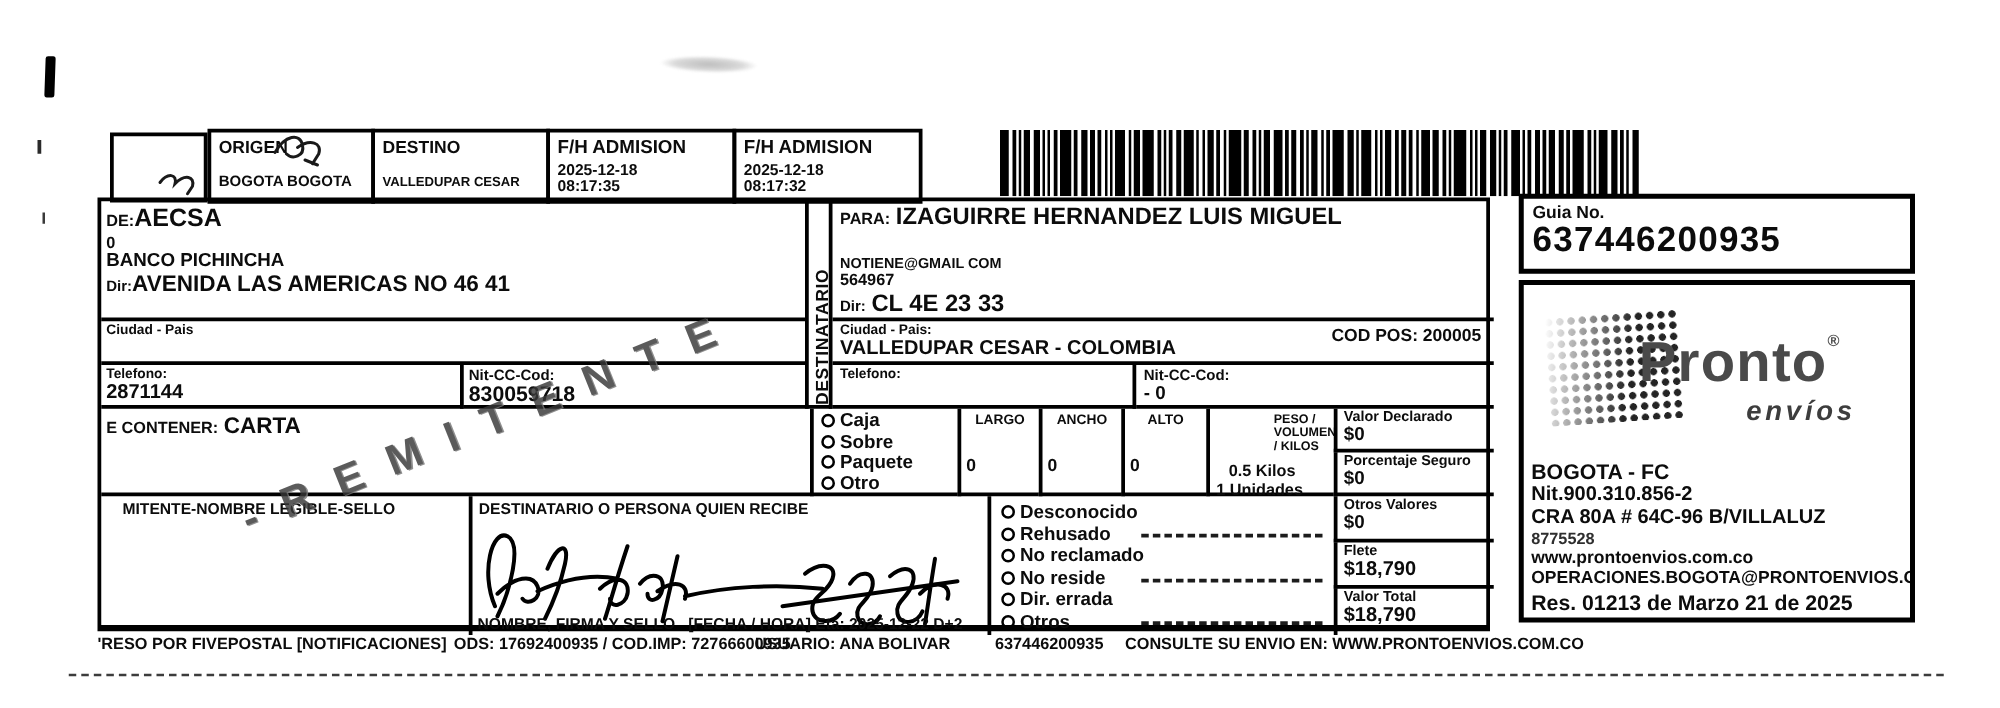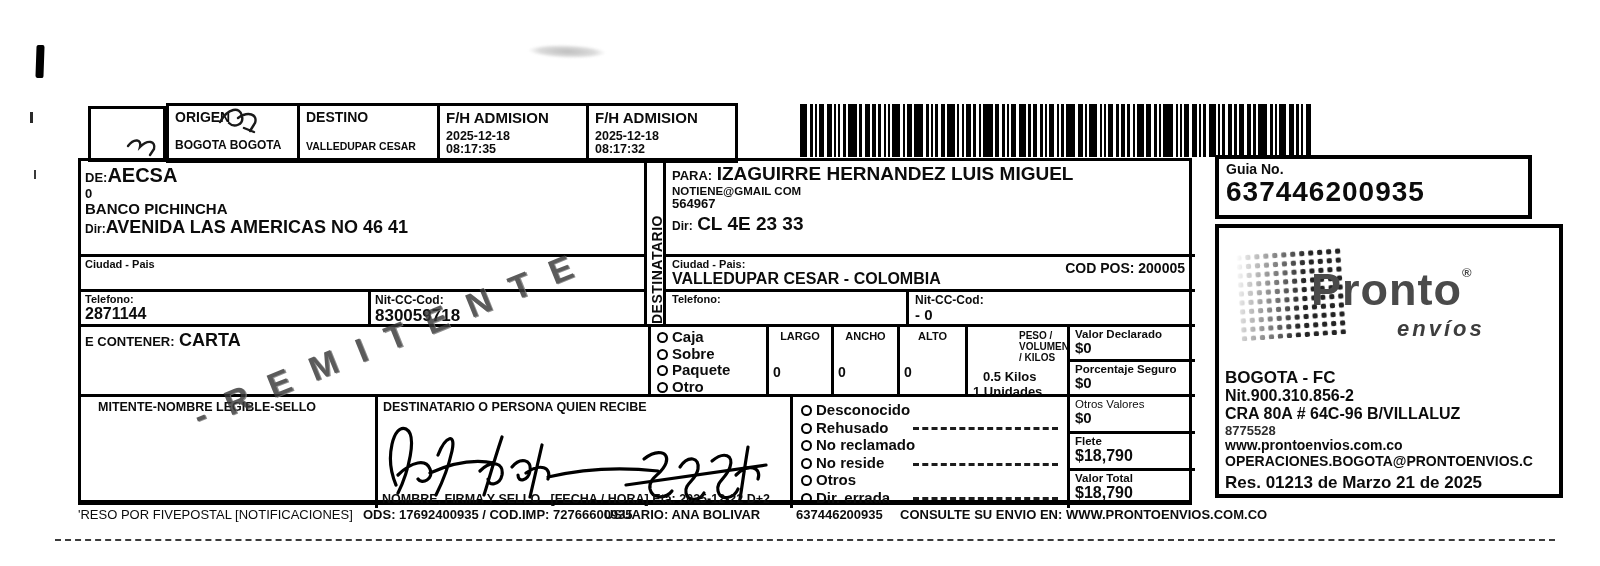--- a/index.html
+++ b/index.html
@@ -93,21 +93,21 @@
       <span style="font-size:13px;font-weight:bold;">E CONTENER:</span>
       <span style="font-size:18px;font-weight:bold;">CARTA</span>
     </div>
 
     <div class="cell" style="left:563px;top:0;width:22px;height:166px;border-left:3px solid #000;border-right:3px solid #000;border-bottom:3px solid #000;padding:0;">
       <span style="position:absolute;left:2px;top:163px;width:160px;transform:rotate(-90deg);transform-origin:left top;font-size:14px;font-weight:bold;letter-spacing:.5px;white-space:nowrap;">DESTINATARIO</span>
     </div>
 
     <div class="cell" style="left:585px;top:0;width:529px;height:96px;border-bottom:3px solid #000;padding:2px 6px;">
       <div><span style="font-size:13px;font-weight:bold;">PARA:</span> <span style="font-size:19px;font-weight:bold;">IZAGUIRRE HERNANDEZ LUIS MIGUEL</span></div>
-      <div style="font-size:11.5px;font-weight:bold;line-height:12px;">NOTIENE@GMAIL COM</div>
+      <div style="font-size:11.5px;font-weight:bold;line-height:12px;margin-top:20px;">NOTIENE@GMAIL COM</div>
       <div style="font-size:13px;font-weight:bold;line-height:14px;">564967</div>
       <div style="margin-top:2px;"><span style="font-size:12px;font-weight:bold;">Dir:</span> <span style="font-size:19px;font-weight:bold;">CL 4E 23 33</span></div>
     </div>
     <div class="cell" style="left:585px;top:96px;width:529px;height:35px;border-bottom:3px solid #000;padding:1px 6px;">
       <div class="lbl">Ciudad - Pais:</div>
       <div style="font-size:16px;font-weight:bold;line-height:17px;">VALLEDUPAR CESAR - COLOMBIA</div>
       <div style="position:absolute;right:10px;top:3px;font-size:14px;font-weight:bold;">COD POS: 200005</div>
     </div>
     <div class="cell" style="left:585px;top:131px;width:243px;height:35px;border-bottom:3px solid #000;border-right:3px solid #000;padding:1px 6px;">
       <div class="lbl">Telefono:</div>
@@ -164,65 +164,65 @@
         <span>NOMBRE, FIRMA Y SELLO</span>&nbsp;&nbsp;
         <span>[FECHA / HORA]</span>
         <span>Eta: 2025-12-22 D+2</span>
       </div>
     </div>
     <div class="cell" style="left:712px;top:236px;width:274px;height:111px;padding:4px 8px;font-size:15px;font-weight:bold;line-height:17.5px;">
       <div><span class="radio"></span><span>Desconocido</span></div>
       <div><span class="radio"></span><span>Rehusado</span></div>
       <div><span class="radio"></span><span>No reclamado</span></div>
       <div><span class="radio"></span><span>No reside</span></div>
+      <div><span class="radio"></span><span>Dir. errada</span></div>
       <div><span class="radio"></span><span>Otros</span></div>
-      <div><span class="radio"></span><span>Dir. errada</span></div>
       <div class="dash" style="left:120px;top:30px;width:145px;"></div>
       <div class="dash" style="left:120px;top:66px;width:145px;"></div>
       <div class="dash" style="left:120px;top:100px;width:145px;"></div>
     </div>
     <div class="cell" style="left:986px;top:236px;width:128px;height:37px;border-left:3px solid #000;border-bottom:3px solid #000;padding:1px 5px;">
-      <div style="font-size:11.5px;font-weight:normal;">Otros Valores</div>
+      <div style="font-size:11.5px;font-weight:bold;">Otros Valores</div>
       <div style="font-size:15px;font-weight:bold;line-height:16px;">$0</div>
     </div>
     <div class="cell" style="left:986px;top:273px;width:128px;height:37px;border-left:3px solid #000;border-bottom:3px solid #000;padding:1px 5px;">
       <div style="font-size:11.5px;font-weight:bold;">Flete</div>
       <div style="font-size:16px;font-weight:bold;line-height:17px;">$18,790</div>
     </div>
     <div class="cell" style="left:986px;top:310px;width:128px;height:37px;border-left:3px solid #000;padding:1px 5px;">
       <div style="font-size:11.5px;font-weight:bold;">Valor Total</div>
       <div style="font-size:16px;font-weight:bold;line-height:17px;">$18,790</div>
     </div>
   </div>
 
   <div class="stamp">-REMITENTE</div>
 
   <div class="abs b4" style="left:1215px;top:155px;width:317px;height:64px;padding:2px 7px;">
     <div style="font-size:14px;font-weight:bold;">Guia No.</div>
     <div style="font-size:28px;font-weight:bold;letter-spacing:1px;line-height:30px;">637446200935</div>
   </div>
 
-  <div class="abs b4" style="left:1215px;top:224px;width:348px;height:274px;overflow:hidden;">
+  <div class="abs b4" style="left:1215px;top:224px;width:317px;height:274px;overflow:hidden;">
     <div class="halftone" style="left:18px;top:22px;"></div>
     <div class="abs" style="left:92px;top:36px;white-space:nowrap;">
       <span style="font-size:45px;font-weight:bold;color:#4a4a4a;letter-spacing:1px;">Pronto</span><span style="font-size:13px;font-weight:bold;color:#4a4a4a;vertical-align:28px;">®</span>
     </div>
     <div class="abs" style="left:178px;top:88px;font-size:22px;font-weight:bold;font-style:italic;color:#3d3d3d;letter-spacing:3px;">envíos</div>
     <div class="abs" style="left:6px;top:140px;width:320px;font-weight:bold;white-space:nowrap;">
       <div style="font-size:17px;line-height:19px;">BOGOTA - FC</div>
       <div style="font-size:16px;line-height:18px;">Nit.900.310.856-2</div>
       <div style="font-size:16px;line-height:18px;">CRA 80A # 64C-96 B/VILLALUZ</div>
       <div style="font-size:13px;line-height:15px;color:#2e2e2e;">8775528</div>
       <div style="font-size:14px;line-height:15px;">www.prontoenvios.com.co</div>
       <div style="font-size:14px;line-height:16px;">OPERACIONES.BOGOTA@PRONTOENVIOS.C</div>
       <div style="font-size:17px;line-height:19px;margin-top:4px;">Res. 01213 de Marzo 21 de 2025</div>
       <div style="font-size:17px;line-height:19px;">RPOSTAL 0389 MINTIC</div>
     </div>
   </div>
 
-  <div class="abs" style="left:78px;top:507px;font-size:13px;font-weight:normal;">'RESO POR FIVEPOSTAL [NOTIFICACIONES]</div>
+  <div class="abs" style="left:78px;top:507px;font-size:13px;font-weight:bold;">'RESO POR FIVEPOSTAL [NOTIFICACIONES]</div>
   <div class="abs" style="left:363px;top:507px;font-size:13px;font-weight:bold;">ODS: 17692400935 / COD.IMP: 72766600935</div>
   <div class="abs" style="left:604px;top:507px;font-size:13px;font-weight:bold;">USUARIO: ANA BOLIVAR</div>
   <div class="abs" style="left:796px;top:507px;font-size:13px;font-weight:bold;">637446200935</div>
   <div class="abs" style="left:900px;top:507px;font-size:13px;font-weight:bold;">CONSULTE SU ENVIO EN: WWW.PRONTOENVIOS.COM.CO</div>
 
   <div class="abs" style="left:55px;top:539px;width:1500px;border-top:2.5px dashed #3c3c3c;"></div>
 </div>
 
 </body></html>

